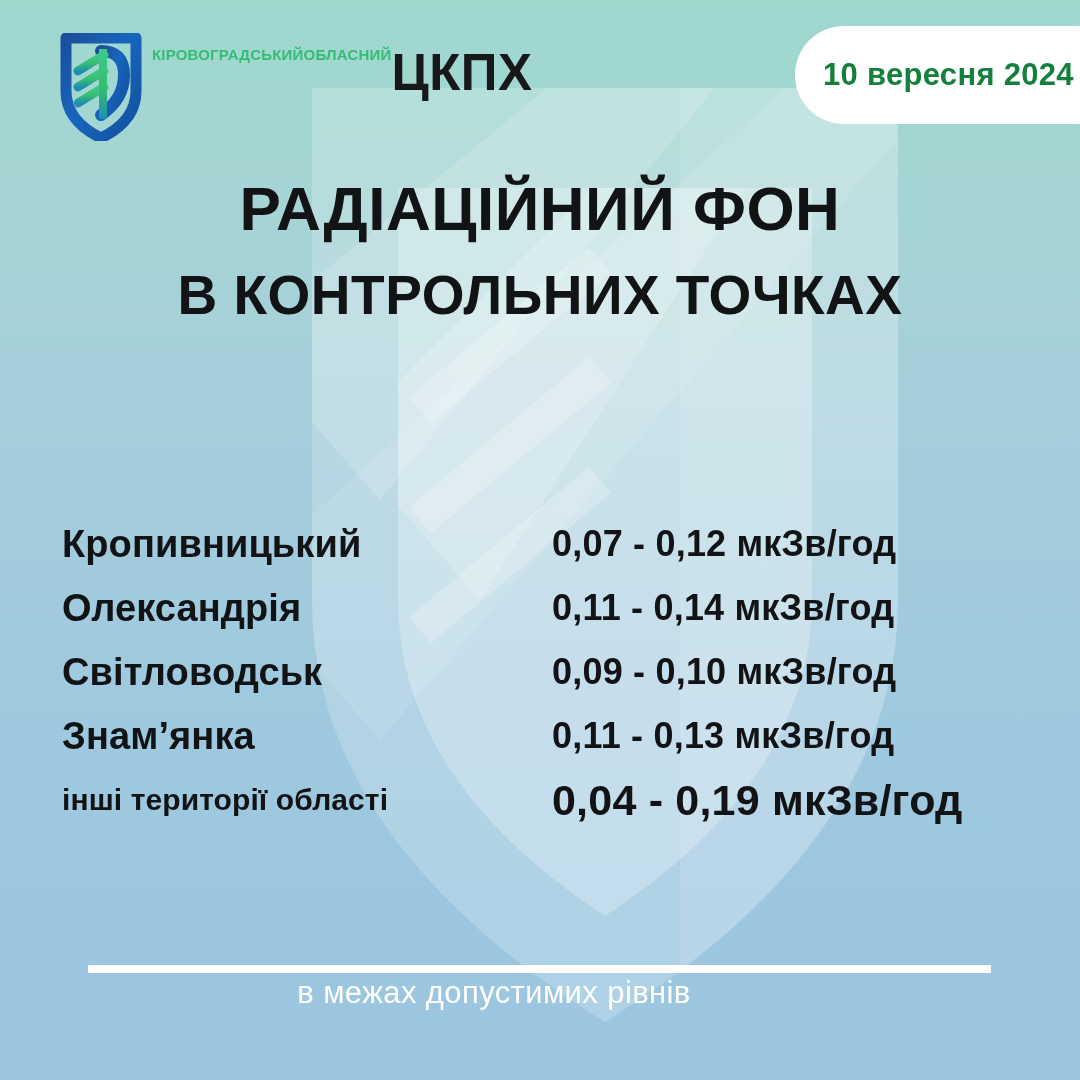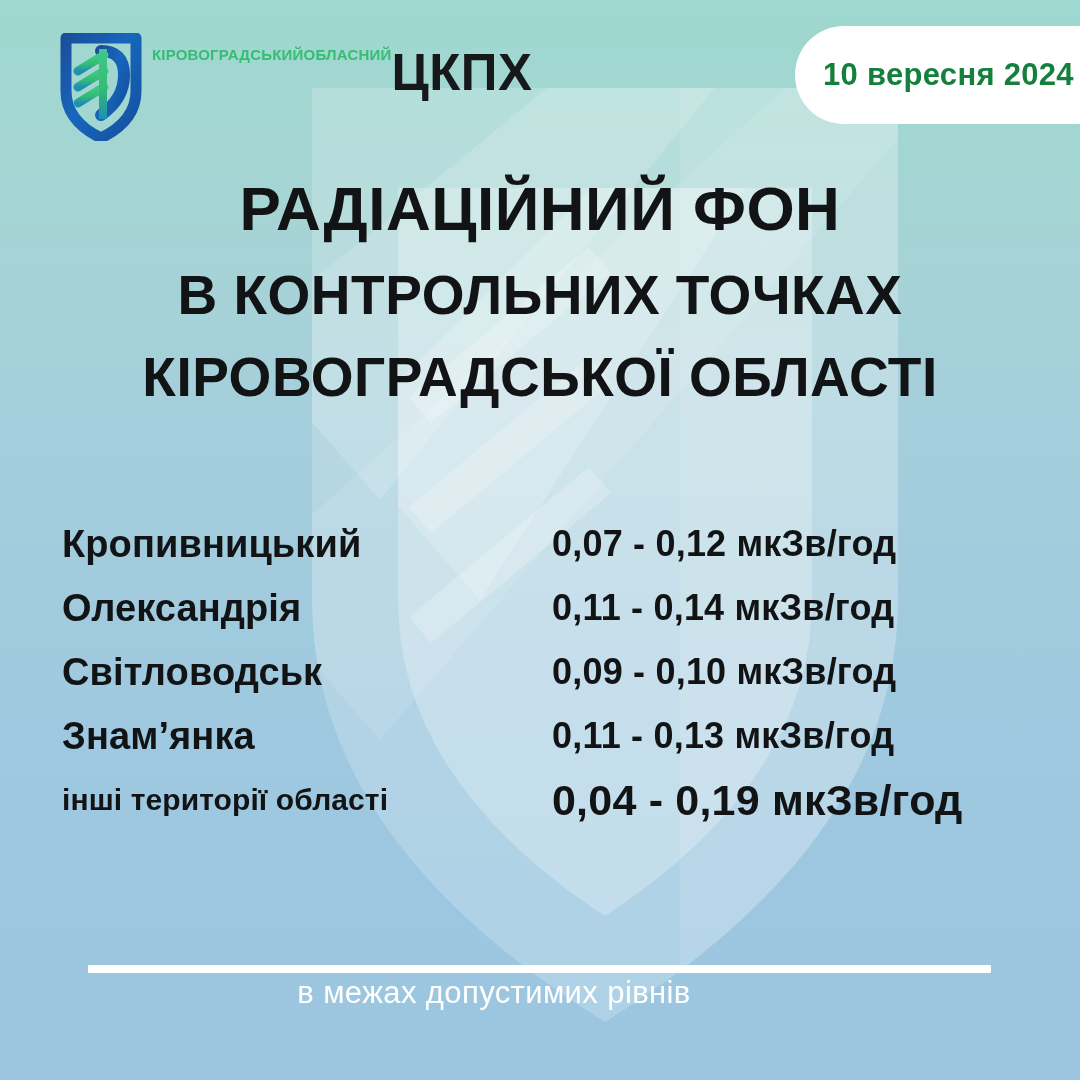--- a/index.html
+++ b/index.html
@@ -249,21 +249,20 @@
     </div>
   </div>
 
   <div class="date-badge">
     <span class="date-badge-text">10 вересня 2024</span>
   </div>
 
   <div class="title-block">
     <div class="title-line title-l1">РАДІАЦІЙНИЙ ФОН</div>
     <div class="title-line title-l2">В КОНТРОЛЬНИХ ТОЧКАХ</div>
-    <div class="title-line title-l3">КІРОВОГРАДСЬКОЇ ОБЛАСТІ</div>
   </div>
 
   <div class="rows">
     <div class="row">
       <span class="row-label">Кропивницький</span>
       <span class="row-value">0,07 - 0,12 мкЗв/год</span>
     </div>
     <div class="row">
       <span class="row-label">Олександрія</span>
       <span class="row-value">0,11 - 0,14 мкЗв/год</span>

